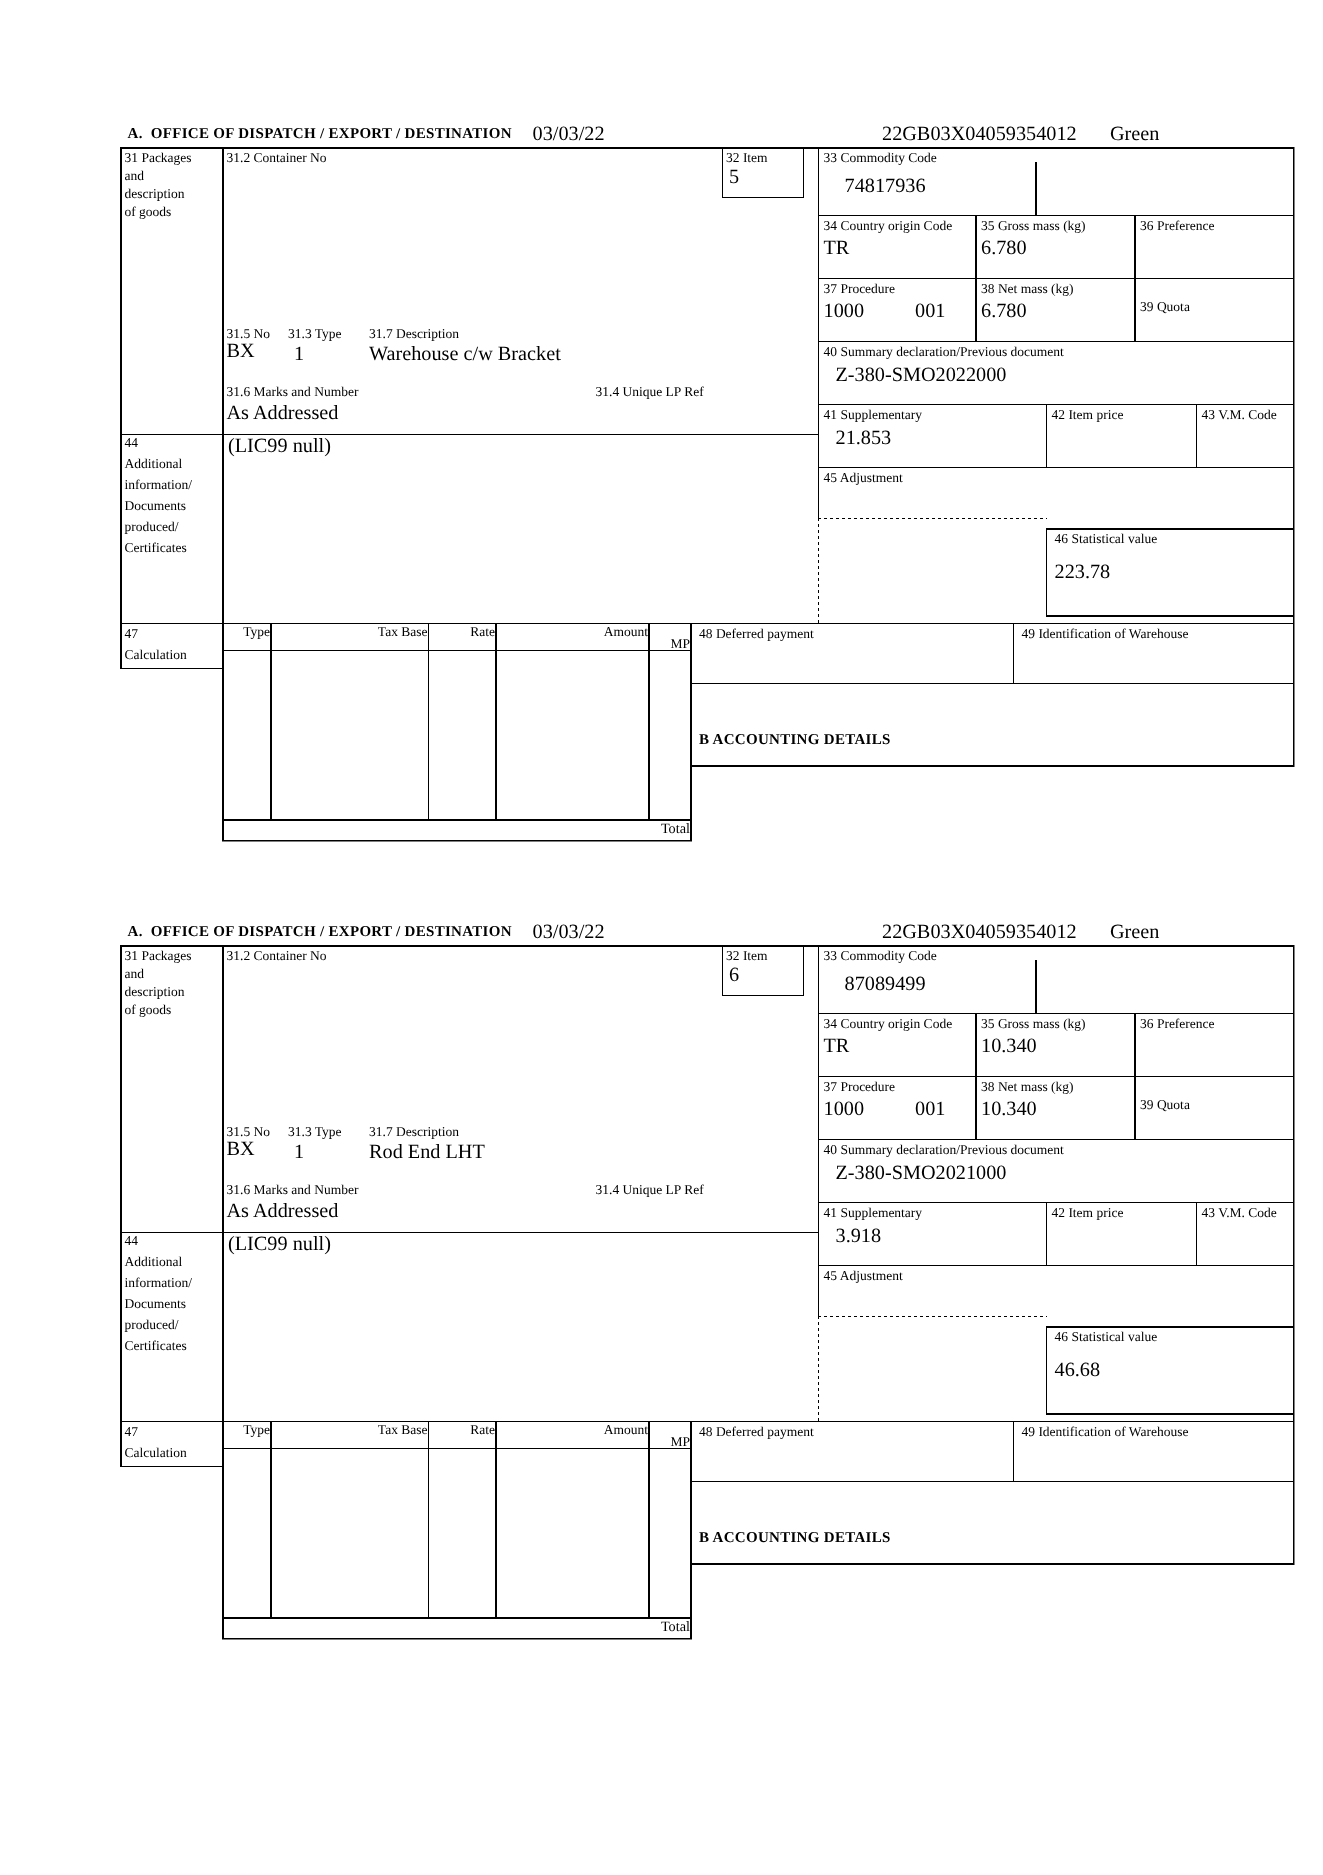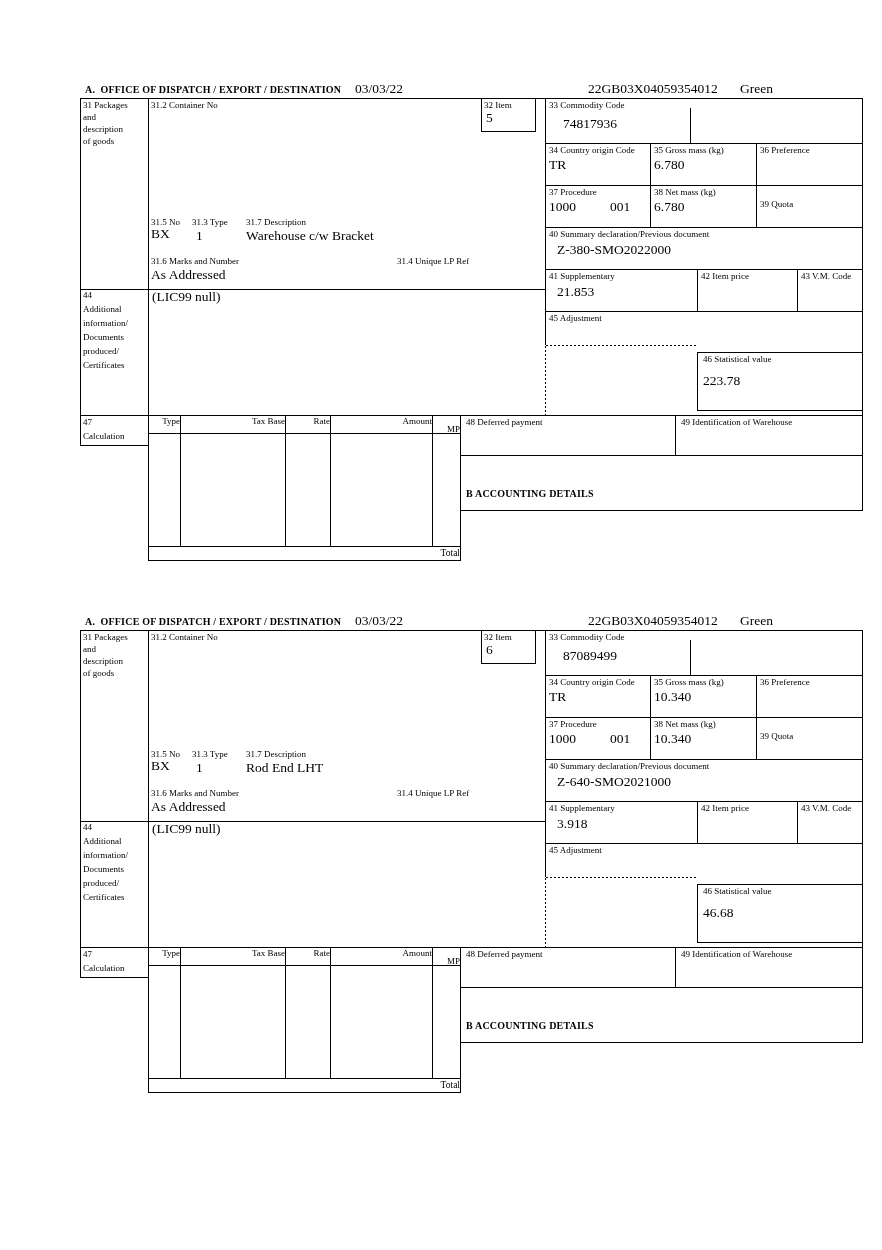--- a/index.html
+++ b/index.html
@@ -155,21 +155,21 @@
     <span class="lab l36">36 Preference</span>
     <span class="val v34">TR</span>
     <span class="val v35">10.340</span>
     <span class="lab l37">37 Procedure</span>
     <span class="lab l38">38 Net mass (kg)</span>
     <span class="lab l39">39 Quota</span>
     <span class="val v37a">1000</span>
     <span class="val v37b">001</span>
     <span class="val v38">10.340</span>
     <span class="lab l40">40 Summary declaration/Previous document</span>
-    <span class="val v40">Z-640-SMO2021000</span>
+    <span class="val v40">Z-380-SMO2021000</span>
     <span class="lab l315">31.5 No</span>
     <span class="lab l313">31.3 Type</span>
     <span class="lab l317">31.7 Description</span>
     <span class="val v315">BX</span>
     <span class="val v313">1</span>
     <span class="val v317">Rod End LHT</span>
     <span class="lab l316">31.6 Marks and Number</span>
     <span class="lab l314">31.4 Unique LP Ref</span>
     <span class="val v316">As Addressed</span>
     <span class="lab l41">41 Supplementary</span>

